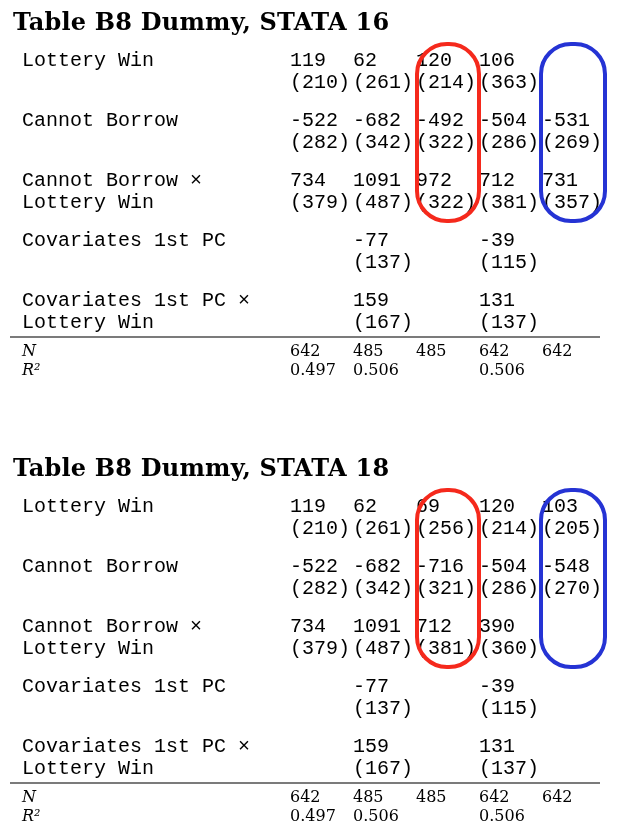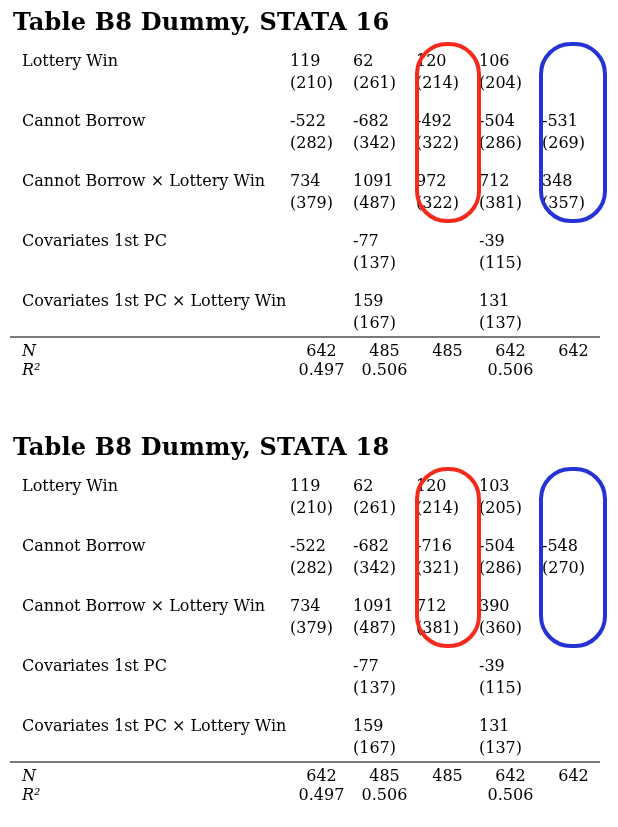--- a/index.html
+++ b/index.html
@@ -6,53 +6,54 @@
   html, body { margin: 0; padding: 0; background: #ffffff; }
   body {
     width: 618px; height: 827px;
     font-family: "DejaVu Serif", "Liberation Serif", serif;
     color: #000;
     overflow: hidden;
   }
   .page { position: relative; width: 618px; height: 827px; background: #fff; }
   .tbl { position: absolute; left: 0; width: 618px; }
   .tbl.first  { top: 0; }
-  .tbl.second { top: 425px; }
+  .tbl.second { top: 446px; }
 
   .title {
     font-size: 24px; font-weight: bold;
     margin: 8px 0 0 13px; line-height: 28px;
     white-space: nowrap; letter-spacing: 0.2px;
   }
 
   .body { position: relative; margin-top: 14px; }
 
   .row {
     display: grid;
     grid-template-columns: 268px 63px 63px 63px 63px 63px;
     margin-left: 22px;
     height: 60px;
-    font-size: 16px;
+    font-size: 20px;
+    font-family: Liberation Mono, monospace;
   }
   .row.last { height: 44px; }
   .row .label { line-height: 22px; padding-top: 0; }
   .cell { text-align: left; }
   .coef, .se { height: 22px; line-height: 22px; white-space: nowrap; }
 
   .rule { margin: 2px 18px 0 10px; border-top: 2px solid #7b7b7b; height: 0; }
 
   .stat-row {
     display: grid;
     grid-template-columns: 268px 63px 63px 63px 63px 63px;
     margin-left: 22px;
     height: 19px; line-height: 19px; font-size: 16px;
   }
   .stat-row.first-stat { margin-top: 3px; }
   .stat-label { font-style: italic; }
-  .stat-cell { text-align: center; white-space: nowrap; }
+  .stat-cell { text-align: left; white-space: nowrap; }
 
   .oval {
     position: absolute;
     top: -8px;
     height: 181px;
     border-radius: 32px;
     border: 4px solid #000;
     background: transparent;
     pointer-events: none;
   }
@@ -78,21 +79,21 @@
           <div class="cell">
             <div class="coef">62</div>
             <div class="se">(261)</div>
           </div>
           <div class="cell">
             <div class="coef">120</div>
             <div class="se">(214)</div>
           </div>
           <div class="cell">
             <div class="coef">106</div>
-            <div class="se">(204)</div>
+            <div class="se">(363)</div>
           </div>
         </div>
         <div class="row">
           <div class="label">Cannot Borrow</div>
           <div class="cell">
             <div class="coef">-522</div>
             <div class="se">(282)</div>
           </div>
           <div class="cell">
             <div class="coef">-682</div>
@@ -123,21 +124,21 @@
           </div>
           <div class="cell">
             <div class="coef">972</div>
             <div class="se">(322)</div>
           </div>
           <div class="cell">
             <div class="coef">712</div>
             <div class="se">(381)</div>
           </div>
           <div class="cell">
-            <div class="coef">348</div>
+            <div class="coef">731</div>
             <div class="se">(357)</div>
           </div>
         </div>
         <div class="row">
           <div class="label">Covariates 1st PC</div>
           <div class="cell">
             <div class="coef"></div>
             <div class="se"></div>
           </div>
           <div class="cell">
@@ -209,20 +210,24 @@
           <div class="label">Lottery Win</div>
           <div class="cell">
             <div class="coef">119</div>
             <div class="se">(210)</div>
           </div>
           <div class="cell">
             <div class="coef">62</div>
             <div class="se">(261)</div>
           </div>
           <div class="cell">
+            <div class="coef">69</div>
+            <div class="se">(256)</div>
+          </div>
+          <div class="cell">
             <div class="coef">120</div>
             <div class="se">(214)</div>
           </div>
           <div class="cell">
             <div class="coef">103</div>
             <div class="se">(205)</div>
           </div>
         </div>
         <div class="row">
           <div class="label">Cannot Borrow</div>

